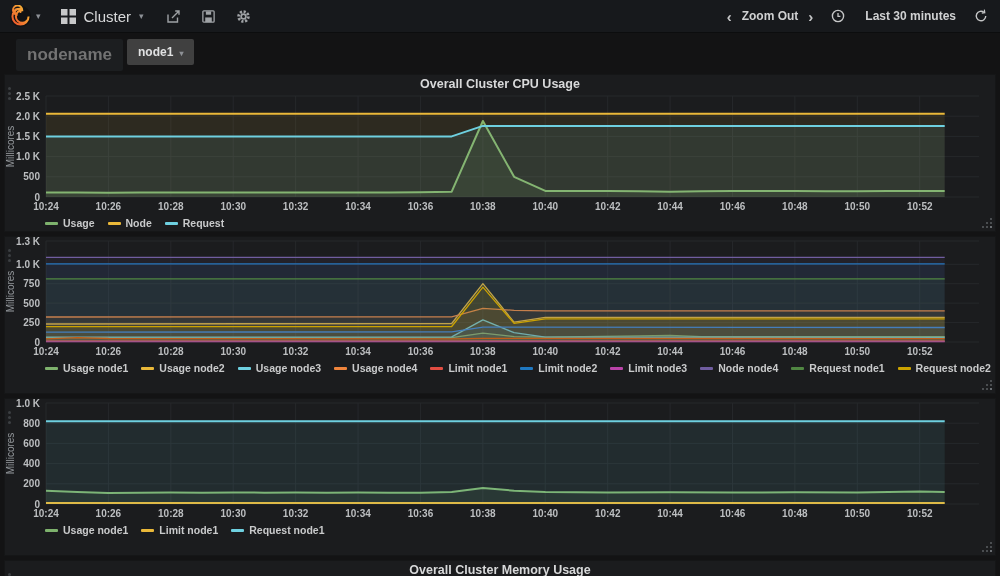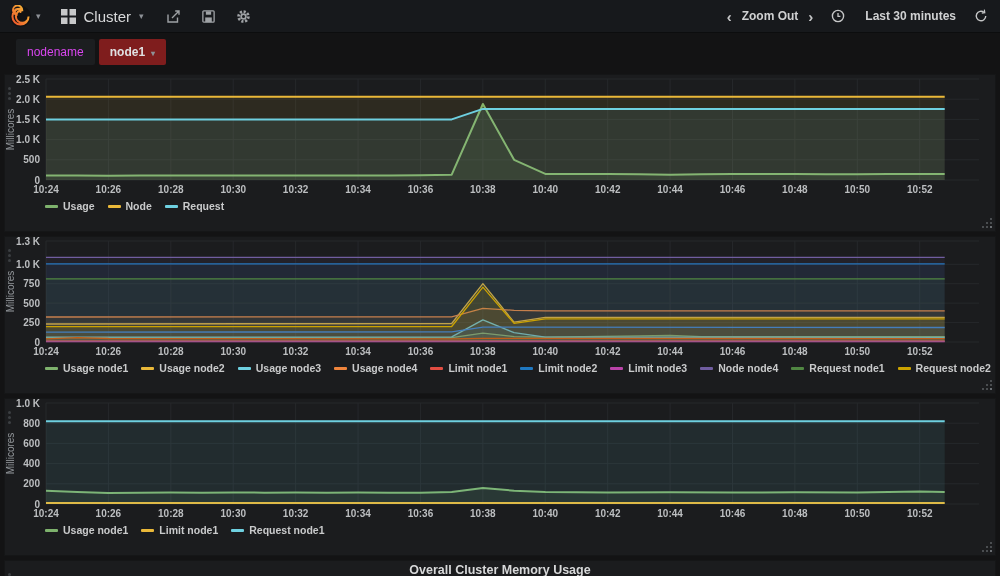--- a/index.html
+++ b/index.html
@@ -15,23 +15,23 @@
   .dash-title { color:#d8d9da; font-size:15px; font-weight:400; margin:0 4px 0 8px; }
   .icon-btn { height:33px; display:flex; align-items:center; padding:0 10px; cursor:pointer; }
   .nav-right { margin-left:auto; display:flex; align-items:center; }
   .nav-right .txt { color:#d0d1d2; font-size:12px; font-weight:700; }
   .chev-btn { color:#c5c6c7; font-size:15px; font-weight:700; padding:0 8px; height:33px;
     display:flex; align-items:center; cursor:pointer; }
   .time-btn { display:flex; align-items:center; gap:20px; padding:0 10px; height:33px; cursor:pointer; }
   .refresh-btn { padding:0 12px 0 8px; height:33px; display:flex; align-items:center; cursor:pointer; }
   
   .submenu { height:37px; padding:6px 0 0 16px; display:flex; align-items:flex-start; gap:4px; }
-  .var-label { background:#1c1e20; color:#d946ef; font-size:12px; font-weight:400;
+  .var-label { background:#1c1e20; color:#737373; font-size:17px; font-weight:700;
     padding:6px 11px; border-radius:2px; }
-  .var-value { background:#7f1d1d; color:#e0e1e2; font-size:12px; font-weight:700;
+  .var-value { background:#404040; color:#e0e1e2; font-size:12px; font-weight:700;
     padding:6px 11px; border-radius:2px; cursor:pointer; }
   .var-value .caret { margin-left:6px; font-size:8px; }
   
   .dash-body { padding:4px 4px 0 4px; }
   .panel { position:relative; height:158px; background:#1b1c1e; margin-bottom:4px;
     border:1px solid #151617; }
   .panel-title { height:17px; line-height:19px; text-align:center; font-size:12.5px;
     font-weight:700; color:#d8d9da; cursor:pointer; }
   svg.chart { display:block; width:990px; height:123px; }
   .grid { stroke:#26282b; stroke-width:1; }
@@ -127,20 +127,21 @@
 
 <div class="submenu">
   <span class="var-label">nodename</span>
   <span class="var-value"><span>node1</span><span class="caret">▾</span></span>
 </div>
 
 <div class="dash-body">
 
   <div class="panel">
     <span class="drag-dots"></span>
+    <div class="panel-title">Overall Cluster CPU Usage</div>
     <svg class="chart" viewBox="0 0 990 123">
         <line class="grid" x1="41" y1="4" x2="974" y2="4"></line>
         <text class="tick" x="35" y="7.5" text-anchor="end">2.5 K</text>
         <line class="grid" x1="41" y1="24.19999999999999" x2="974" y2="24.19999999999999"></line>
         <text class="tick" x="35" y="27.69999999999999" text-anchor="end">2.0 K</text>
         <line class="grid" x1="41" y1="44.400000000000006" x2="974" y2="44.400000000000006"></line>
         <text class="tick" x="35" y="47.900000000000006" text-anchor="end">1.5 K</text>
         <line class="grid" x1="41" y1="64.6" x2="974" y2="64.6"></line>
         <text class="tick" x="35" y="68.1" text-anchor="end">1.0 K</text>
         <line class="grid" x1="41" y1="84.8" x2="974" y2="84.8"></line>

